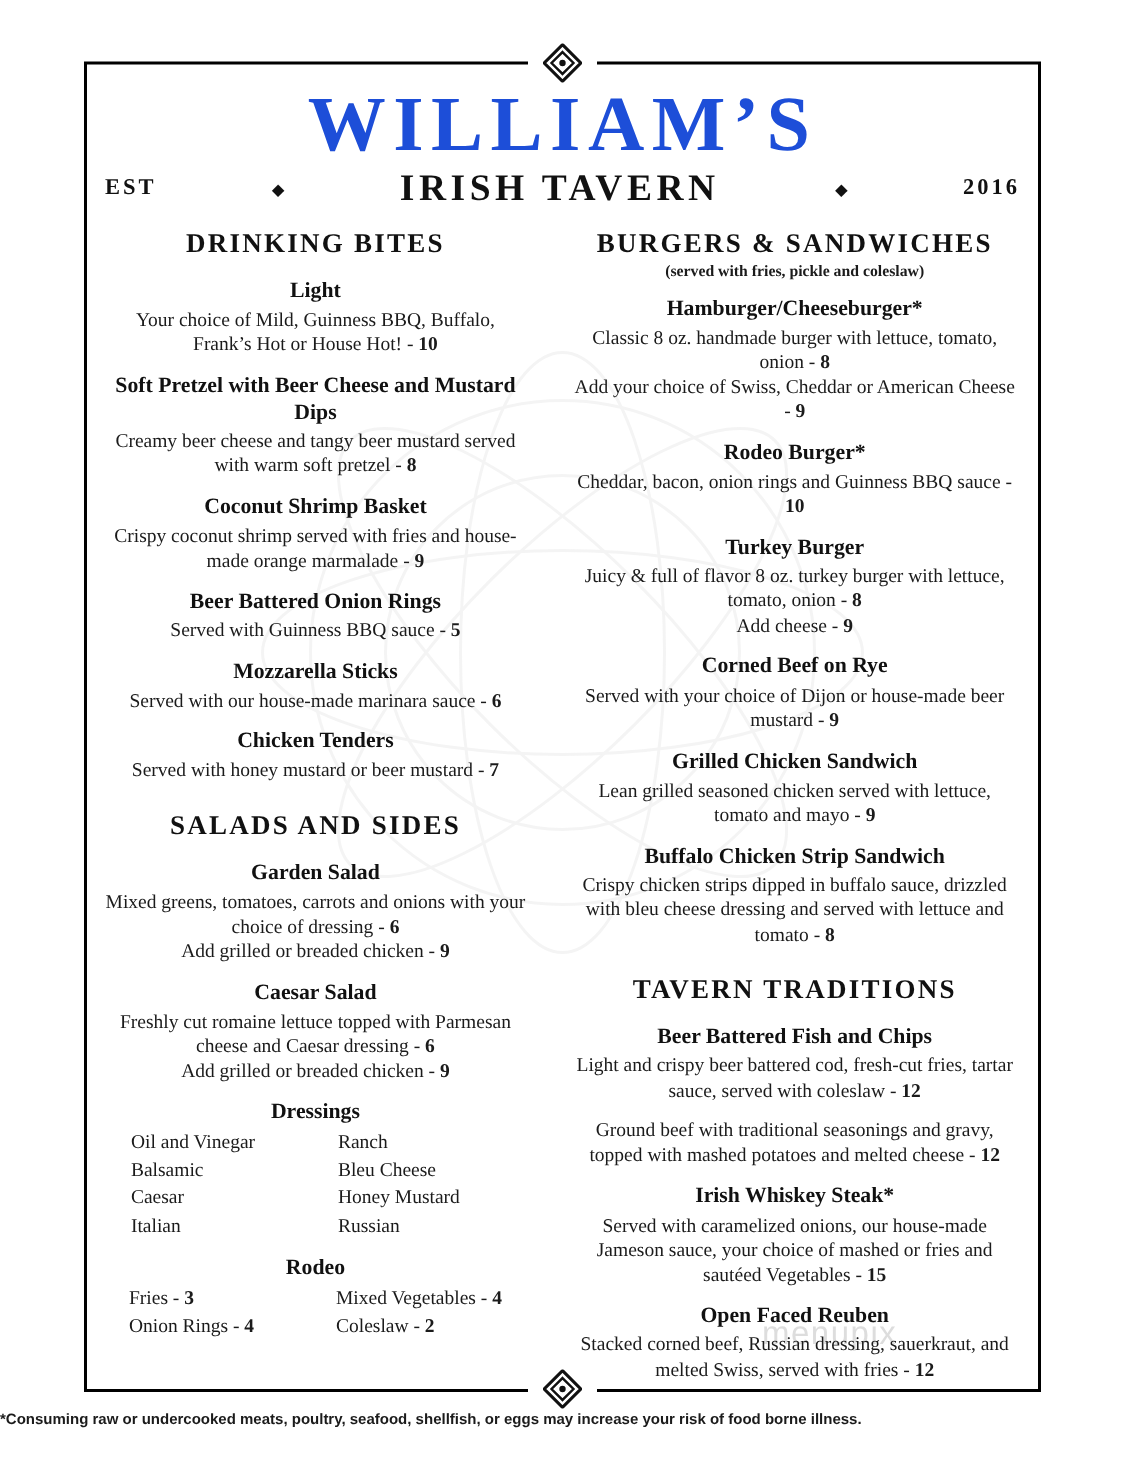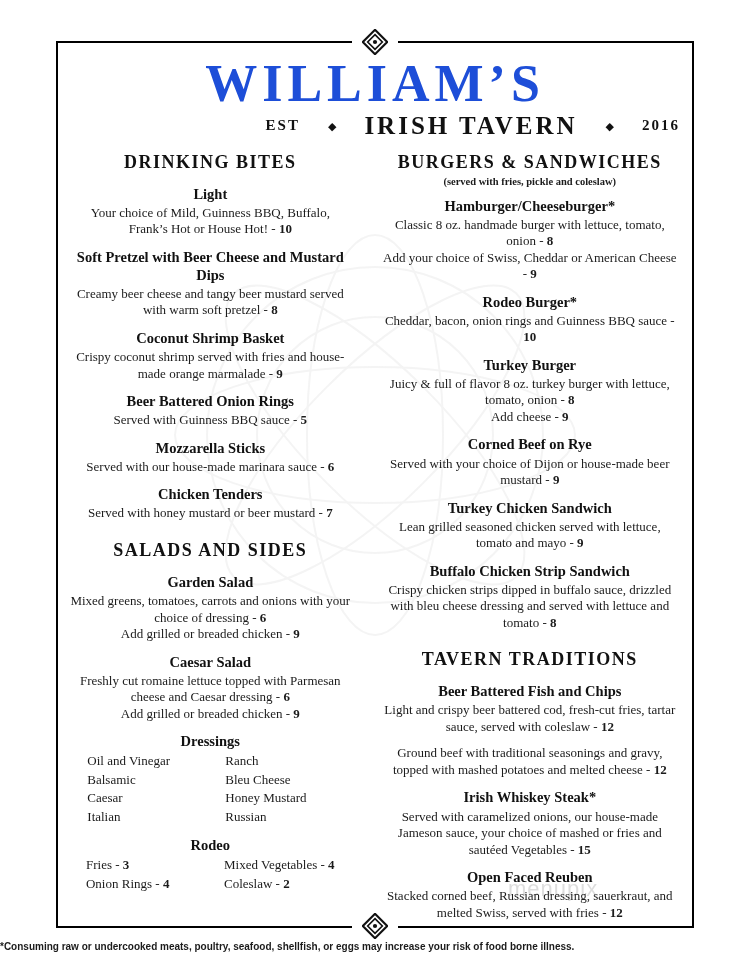--- a/index.html
+++ b/index.html
@@ -27,21 +27,21 @@
     position: absolute; left: 50%; transform: translateX(-50%);
     background: #fff; padding: 0 10px; line-height: 0; z-index: 2;
   }
   .ornament.top { top: 29px; }
   .ornament.bottom { top: 913px; }
 
   .content { position: absolute; left: 58px; top: 43px; right: 58px; bottom: 45px; padding: 14px 12px 0; z-index: 1; }
 
   header { text-align: center; margin-bottom: 12px; }
   h1.title { margin: 0; font-size: 52px; line-height: 1.05; letter-spacing: 5px; font-weight: 700; color: #1d4ed8; }
-  .subtitle { display: flex; justify-content: flex-end; align-items: center; gap: 28px; margin-top: 0; font-weight: 700; color: #111; }
+  .subtitle { display: flex; justify-content: space-between; align-items: center; gap: 28px; margin-top: 0; font-weight: 700; color: #111; }
   .subtitle .small { font-size: 15px; letter-spacing: 2px; }
   .subtitle .tavern { font-size: 25px; letter-spacing: 3px; }
   .subtitle .dia { font-size: 11px; position: relative; top: 1px; }
 
   .columns { display: flex; gap: 29px; align-items: flex-start; }
   .col-left { flex: 0 0 46%; }
   .col-right { flex: 1 1 auto; min-width: 0; }
 
   .section-heading {
     text-align: center; font-size: 18px; letter-spacing: 1.5px;
@@ -194,21 +194,21 @@
           </div>
           <div class="menu-item">
             <h3 class="item-name">Turkey Burger</h3>
             <p class="item-desc">Juicy &amp; full of flavor 8 oz. turkey burger with lettuce, tomato, onion - <b class="price">8</b><br>Add cheese - <b class="price">9</b></p>
           </div>
           <div class="menu-item">
             <h3 class="item-name">Corned Beef on Rye</h3>
             <p class="item-desc">Served with your choice of Dijon or house-made beer mustard - <b class="price">9</b></p>
           </div>
           <div class="menu-item">
-            <h3 class="item-name">Turkey Chicken Sandwich</h3>
+            <h3 class="item-name">Grilled Chicken Sandwich</h3>
             <p class="item-desc">Lean grilled seasoned chicken served with lettuce, tomato and mayo - <b class="price">9</b></p>
           </div>
           <div class="menu-item">
             <h3 class="item-name">Buffalo Chicken Strip Sandwich</h3>
             <p class="item-desc">Crispy chicken strips dipped in buffalo sauce, drizzled with bleu cheese dressing and served with lettuce and tomato - <b class="price">8</b></p>
           </div>
         </section>
         <section class="menu-section">
           <h2 class="section-heading">TAVERN TRADITIONS</h2>
           <div class="menu-item">

